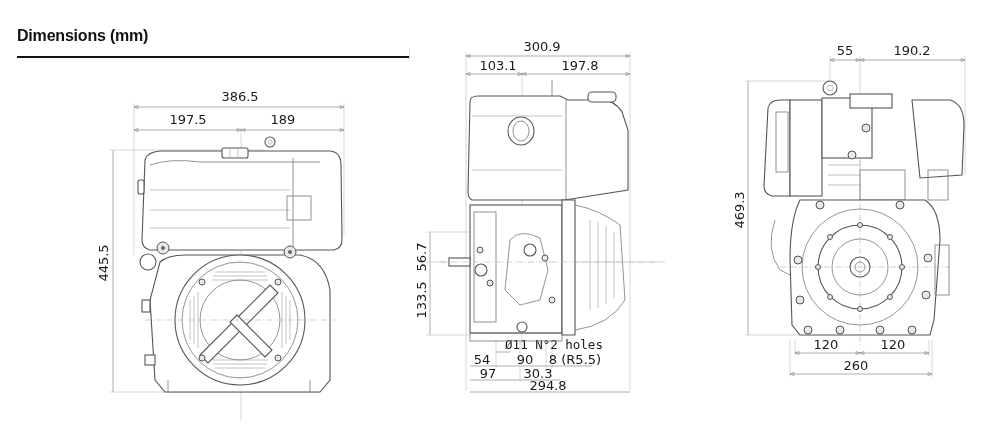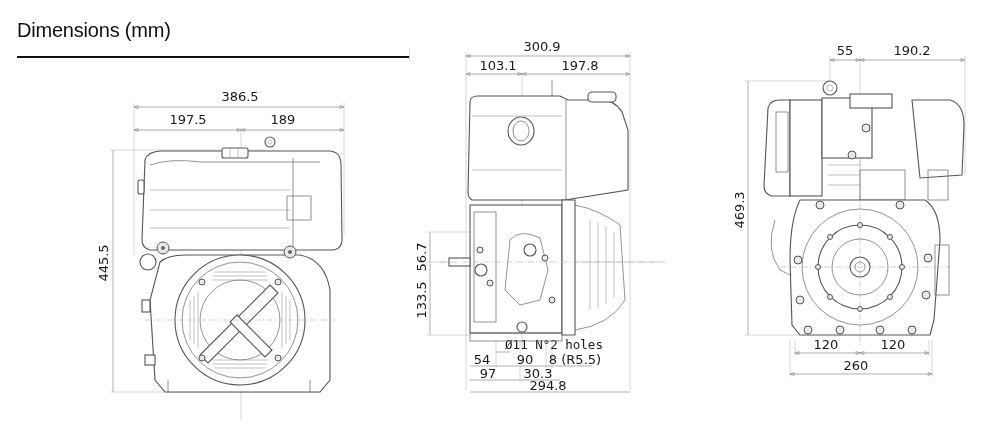--- a/index.html
+++ b/index.html
@@ -1,18 +1,18 @@
 <!DOCTYPE html>
 <html><head>
 <meta charset="utf-8">
 <style>
   html, body { margin: 0; padding: 0; background: #ffffff; }
   body { width: 1000px; height: 436px; position: relative; overflow: hidden;
          font-family: "Liberation Sans", sans-serif; color: #1a1a1a; }
-  .title { position: absolute; left: 17px; top: 19px; font-size: 20px; font-weight: normal;
+  .title { position: absolute; left: 17px; top: 27px; font-size: 16px; font-weight: bold;
            color: #111; letter-spacing: -0.2px; }
   .title-rule { position: absolute; left: 17px; top: 56px; width: 393px; height: 2px; background: #111; }
   .title-rule-end { position: absolute; left: 409px; top: 48px; width: 1px; height: 12px; background: #ddd; }
   svg.drawing { position: absolute; left: 0; top: 0; }
   .dim { font-family: "DejaVu Sans", sans-serif; font-size: 13px; fill: #1a1a1a; }
   .dimsm { font-family: "DejaVu Sans Mono", monospace; font-size: 12.5px; fill: #1a1a1a; }
   .dl { stroke: #9a9a9a; stroke-width: 0.8; fill: none; }
   .ext { stroke: #bdbdbd; stroke-width: 0.6; fill: none; }
   .ctr { stroke: #b0b0b0; stroke-width: 0.6; fill: none; stroke-dasharray: 6 2 1 2; }
   .o { stroke: #555; stroke-width: 1.1; fill: #fff; }

